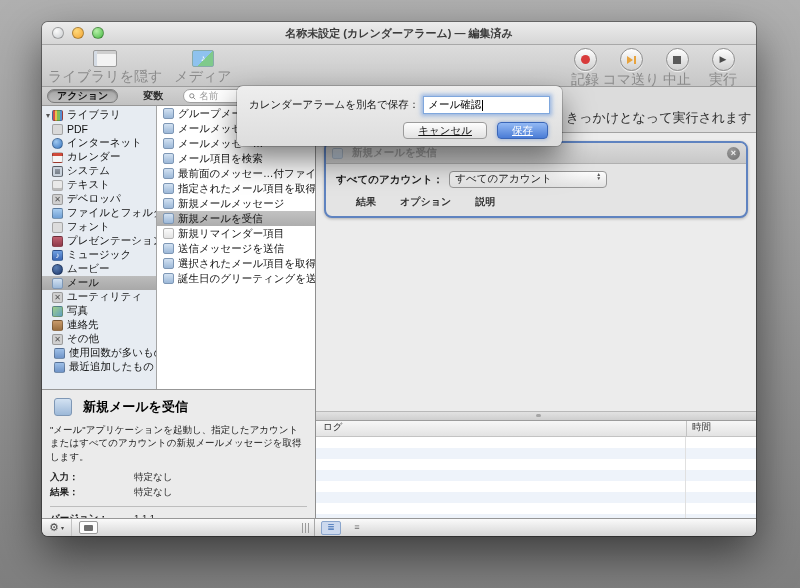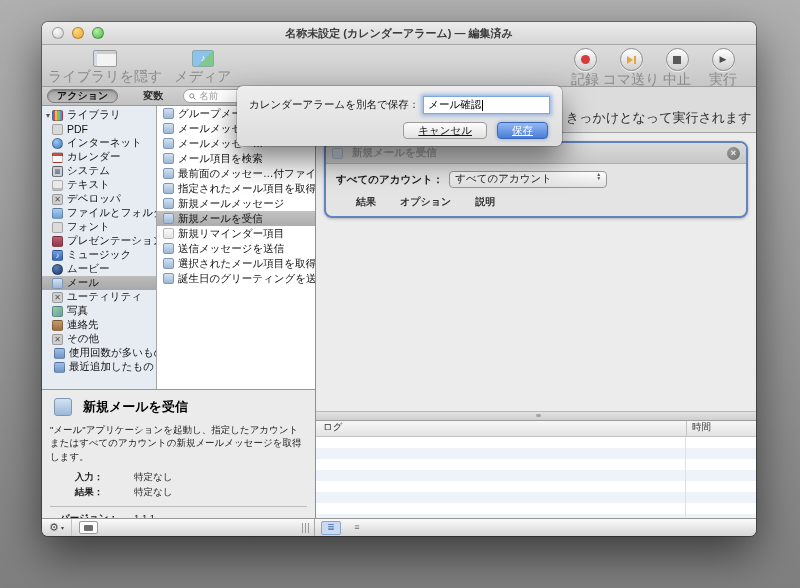--- a/index.html
+++ b/index.html
@@ -94,21 +94,21 @@
   .stamp.note{background:linear-gradient(#fbfbfb,#e3e3e3);border:1px solid #b5b5b5;}
   
   .descpanel{flex:1;background:#ebebeb;border-top:1px solid #979797;padding:6px 8px;
     font-size:9.5px;color:#1c1c1c;overflow:hidden;}
   .d-title{display:flex;align-items:center;gap:7px;margin:2px 0 7px 4px;}
   .d-title .stamp{width:18px;height:18px;border-radius:3px;}
   .d-title-text{font-size:13px;font-weight:bold;color:#000;}
   .d-body{line-height:1.4;}
   .d-rows{margin-top:8px;}
   .d-row{display:flex;margin-top:2px;}
-  .d-label{width:78px;text-align:center;font-weight:bold;margin-right:6px;flex:none;}
+  .d-label{width:78px;text-align:left;font-weight:bold;margin-right:6px;flex:none;}
   .d-val{flex:1;}
   .d-div{border-top:1px solid #bdbdbd;margin:7px 0 5px;}
   
   .right-panel{flex:1;display:flex;flex-direction:column;min-width:0;}
   .hintbar{height:45px;flex:none;background:#dcdcdc;border-bottom:1px solid #a2a2a2;position:relative;}
   .hint-text{position:absolute;left:250px;top:22px;font-size:13px;color:#2e2e2e;white-space:nowrap;}
   .workflow{height:278px;flex:none;background:#ececec;padding:8px;box-sizing:border-box;}
   .action-block{border:2px solid #5f83c0;border-radius:8px;background:#e4e4e4;
     box-shadow:0 1px 3px rgba(0,0,0,.25);overflow:hidden;}
   .ab-header{height:20px;background:linear-gradient(#dadada,#c8c8c8);border-bottom:1px solid #b0b0b0;

